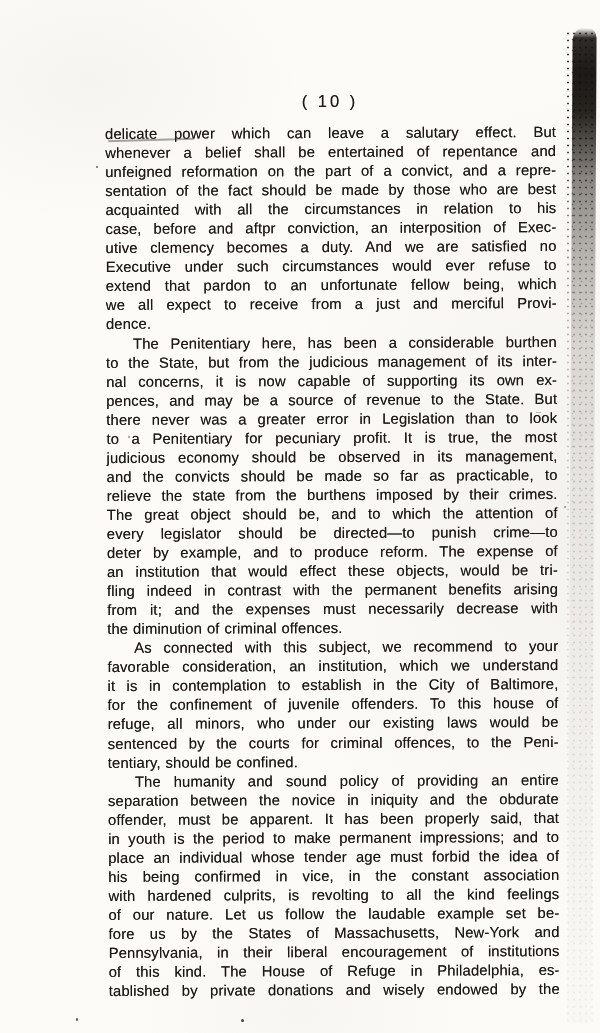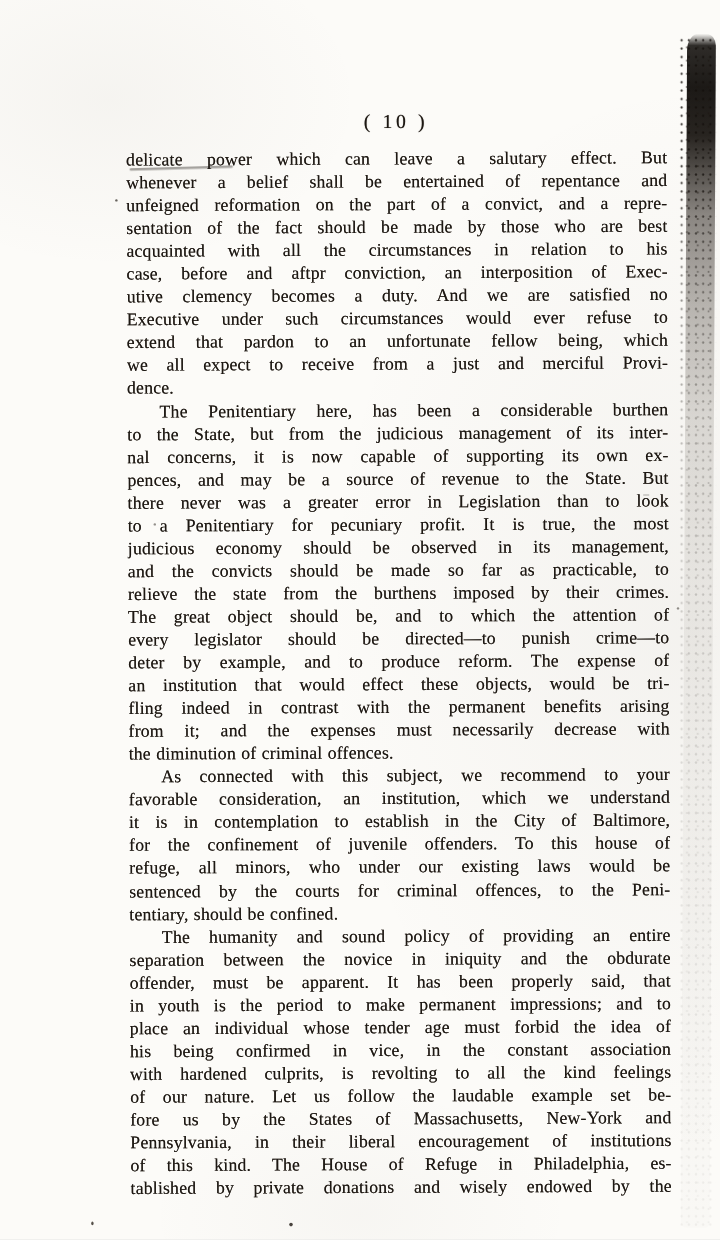--- a/index.html
+++ b/index.html
@@ -6,21 +6,21 @@
     margin: 0;
     padding: 0;
     background: #e8e8e8;
   }
   .scan-page {
     position: relative;
     width: 600px;
     height: 1033px;
     background: #fcfbf8;
     overflow: hidden;
-    font-family: Liberation Serif, serif;
+    font-family: Liberation Sans, sans-serif;
     color: #1d1813;
   }
   
   .scan-page::before {
     content: "";
     position: absolute;
     inset: 0;
     background:
       radial-gradient(ellipse 300px 200px at 15% 8%, rgba(120,110,95,0.05), transparent 70%),
       radial-gradient(ellipse 400px 600px at 95% 50%, rgba(110,100,90,0.06), transparent 75%),

